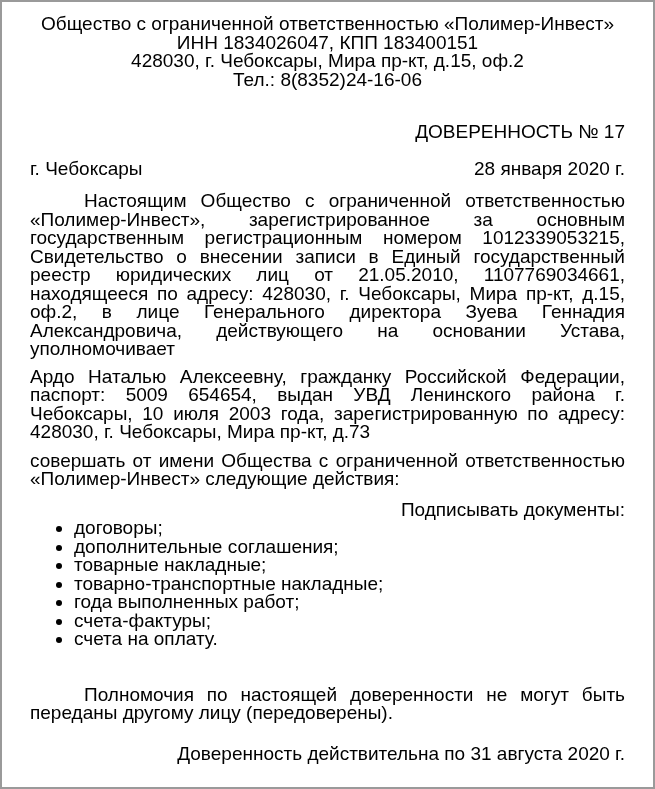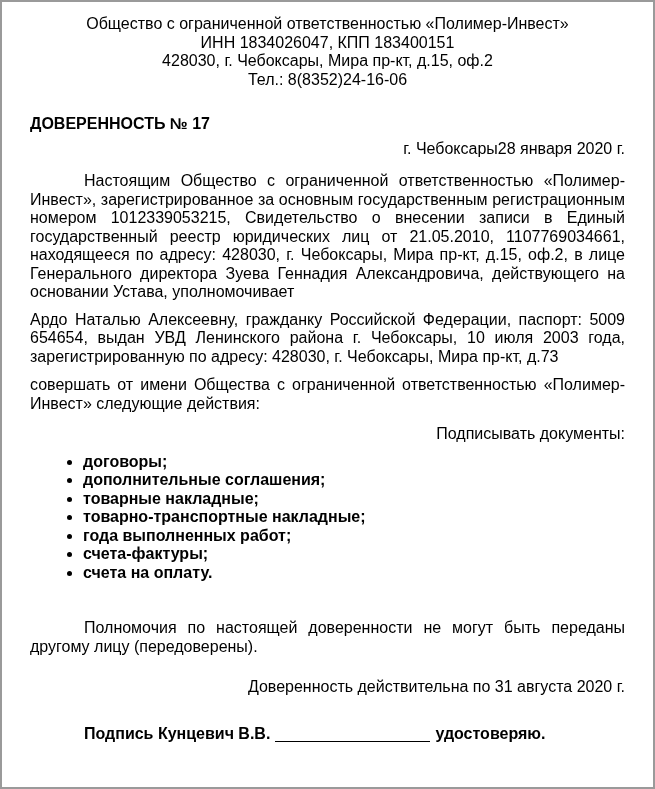--- a/index.html
+++ b/index.html
@@ -3,48 +3,47 @@
 <meta charset="utf-8">
 <style>
   * { box-sizing: border-box; }
   html, body { margin: 0; padding: 0; background: #fff; }
   .page {
     width: 655px;
     height: 789px;
     border: 2px solid #9a9a9a;
     background: #ffffff;
     font-family: "Liberation Sans", sans-serif;
-    font-size: 16px;
+    font-size: 19px;
     line-height: 18.5px;
     color: #000;
     padding: 13px 28px 0 28px;
     overflow: hidden;
   }
   .header { text-align: center; }
   .header div { white-space: nowrap; }
   .doc-title {
-    text-align: left;
-    font-weight: bold;
-    margin-top: 26px;
+    text-align: right;
+    font-weight: normal;
+    margin-top: 34px;
   }
   .place-date {
     display: flex;
-    justify-content: flex-end;
-    margin-top: 6px;
+    justify-content: space-between;
+    margin-top: 18px;
   }
   p { margin: 0; text-align: justify; }
   .p-intro   { margin-top: 14px; text-indent: 54px; }
   .p-attorney{ margin-top: 9px; }
   .p-actions { margin-top: 10px; }
   .p-signlabel { margin-top: 12px; text-align: right; }
   ul.doc-list {
-    margin: 9px;
+    margin: 0;
     padding: 0 0 0 44px;
     list-style: disc outside;
-    font-weight: bold;
   }
   ul.doc-list li { line-height: 18.5px; text-align: left; }
   .p-nodelegate { margin-top: 37px; text-indent: 54px; }
   .p-validity   { margin-top: 22px; text-indent: 54px; text-align: right; }
   .p-signature  { margin-top: 28px; text-indent: 54px; text-align: left; font-weight: bold; }
   .uline {
     display: inline-block;
     border-bottom: 1px solid #000;
     height: 1em;
     vertical-align: -3px;

